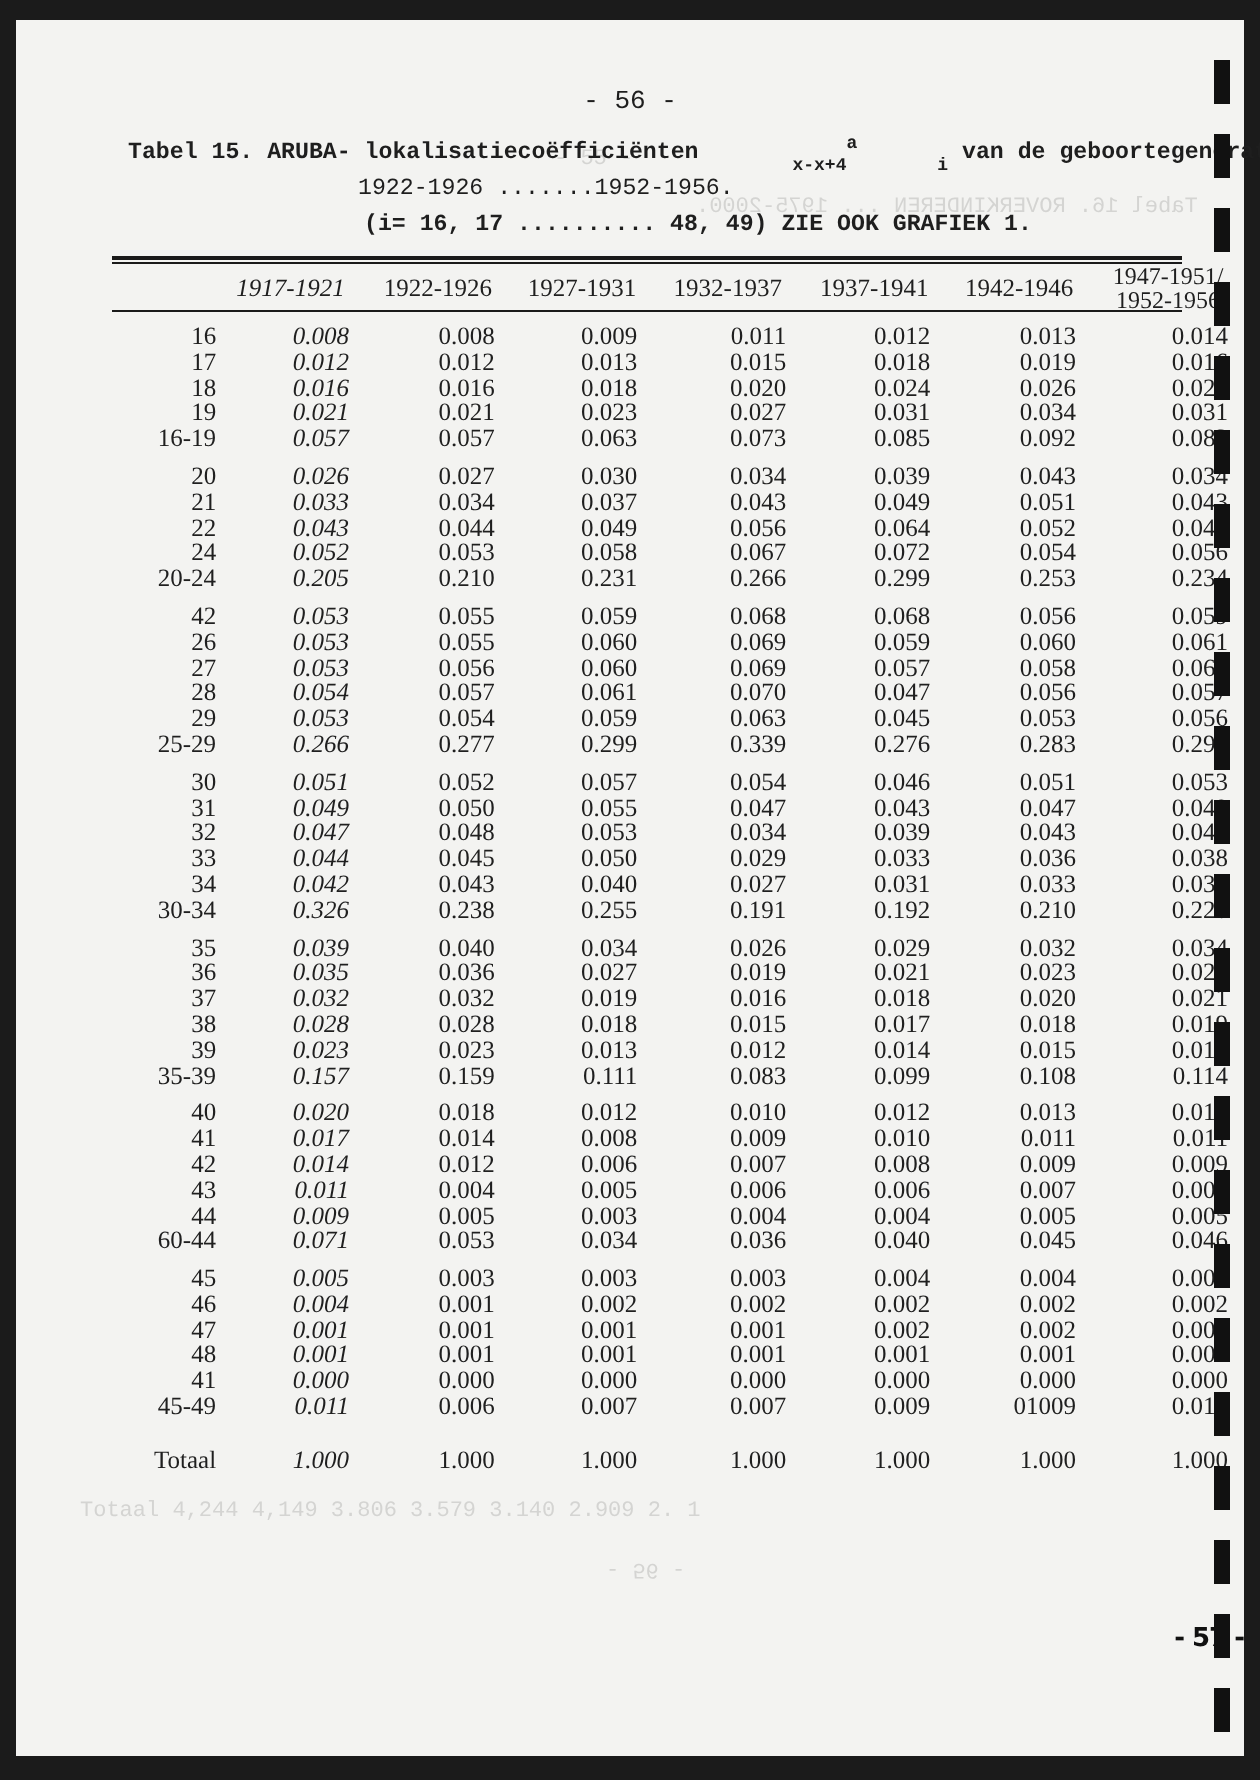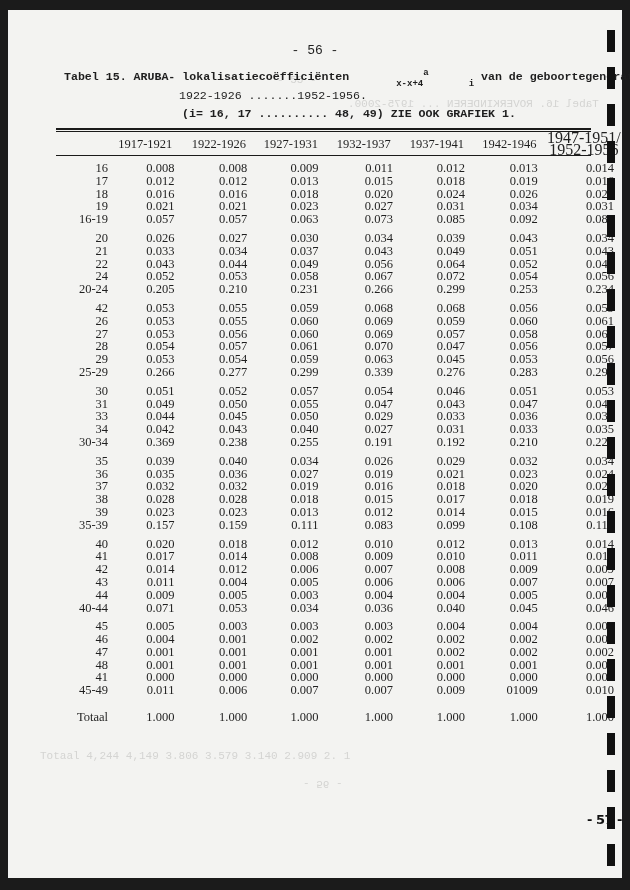--- a/index.html
+++ b/index.html
@@ -22,24 +22,24 @@
   .sup { font-size: 9px; position: relative; top: -5px; }
   .rule { position: absolute; left: 48px; width: 535px; background: #1a1a1a; }
   .rule.top { top: 118px; height: 2px; }
   .rule.top2 { top: 121px; height: 1px; }
   .rule.bottom { top: 145px; height: 1px; }
   table.data {
     position: absolute; left: 56px; top: 122px; border-collapse: collapse;
     font-family: "Liberation Serif", "DejaVu Serif", serif; font-size: 12.5px; color: #1f1f1f;
   }
   table.data th { font-weight: normal; height: 24px; padding: 0; text-align: center; vertical-align: middle; font-size: 12.5px; }
-  table.data th.multi { line-height: 12px; font-size: 16px; }
+  table.data th.multi { line-height: 12px; font-size: 12px; }
   table.data td { padding: 0; height: 12.8px; line-height: 12.8px; text-align: right; }
   table.data td.age { text-align: right; width: 48px; }
-  .c1 { width: 78px; } .c2 { width: 76px; } .c3 { width: 74px; } .c4 { width: 78px; }
+  .c1 { width: 78px; font-style: italic; } .c2 { width: 76px; } .c3 { width: 74px; } .c4 { width: 78px; }
   .c5 { width: 75px; } .c6 { width: 75px; } .c7 { width: 80px; }
   table.data td.num { padding-right: 8px; }
   tr.spacer td { height: 6px; line-height: 6px; }
   tr.total-spacer td { height: 14px; }
   .marks { position: absolute; left: 599px; top: 0; }
   .mark { position: absolute; left: 0; width: 8px; height: 22px; background: #111; }
 </style>
 </head>
 <body>
 
@@ -265,20 +265,30 @@
           <td class="age">31</td>
           <td class="num c1">0.049</td>
           <td class="num c2">0.050</td>
           <td class="num c3">0.055</td>
           <td class="num c4">0.047</td>
           <td class="num c5">0.043</td>
           <td class="num c6">0.047</td>
           <td class="num c7">0.049</td>
         </tr>
         <tr>
+          <td class="age">32</td>
+          <td class="num c1">0.047</td>
+          <td class="num c2">0.048</td>
+          <td class="num c3">0.053</td>
+          <td class="num c4">0.034</td>
+          <td class="num c5">0.039</td>
+          <td class="num c6">0.043</td>
+          <td class="num c7">0.045</td>
+        </tr>
+        <tr>
           <td class="age">33</td>
           <td class="num c1">0.044</td>
           <td class="num c2">0.045</td>
           <td class="num c3">0.050</td>
           <td class="num c4">0.029</td>
           <td class="num c5">0.033</td>
           <td class="num c6">0.036</td>
           <td class="num c7">0.038</td>
         </tr>
         <tr>
@@ -286,21 +296,21 @@
           <td class="num c1">0.042</td>
           <td class="num c2">0.043</td>
           <td class="num c3">0.040</td>
           <td class="num c4">0.027</td>
           <td class="num c5">0.031</td>
           <td class="num c6">0.033</td>
           <td class="num c7">0.035</td>
         </tr>
         <tr>
           <td class="age">30-34</td>
-          <td class="num c1">0.369</td>
+          <td class="num c1">0.326</td>
           <td class="num c2">0.238</td>
           <td class="num c3">0.255</td>
           <td class="num c4">0.191</td>
           <td class="num c5">0.192</td>
           <td class="num c6">0.210</td>
           <td class="num c7">0.220</td>
         </tr>
         <tr class="spacer">
           <td colspan="8"></td>
         </tr>
@@ -411,21 +421,21 @@
           <td class="age">44</td>
           <td class="num c1">0.009</td>
           <td class="num c2">0.005</td>
           <td class="num c3">0.003</td>
           <td class="num c4">0.004</td>
           <td class="num c5">0.004</td>
           <td class="num c6">0.005</td>
           <td class="num c7">0.005</td>
         </tr>
         <tr>
-          <td class="age">40-44</td>
+          <td class="age">60-44</td>
           <td class="num c1">0.071</td>
           <td class="num c2">0.053</td>
           <td class="num c3">0.034</td>
           <td class="num c4">0.036</td>
           <td class="num c5">0.040</td>
           <td class="num c6">0.045</td>
           <td class="num c7">0.046</td>
         </tr>
         <tr class="spacer">
           <td colspan="8"></td>

